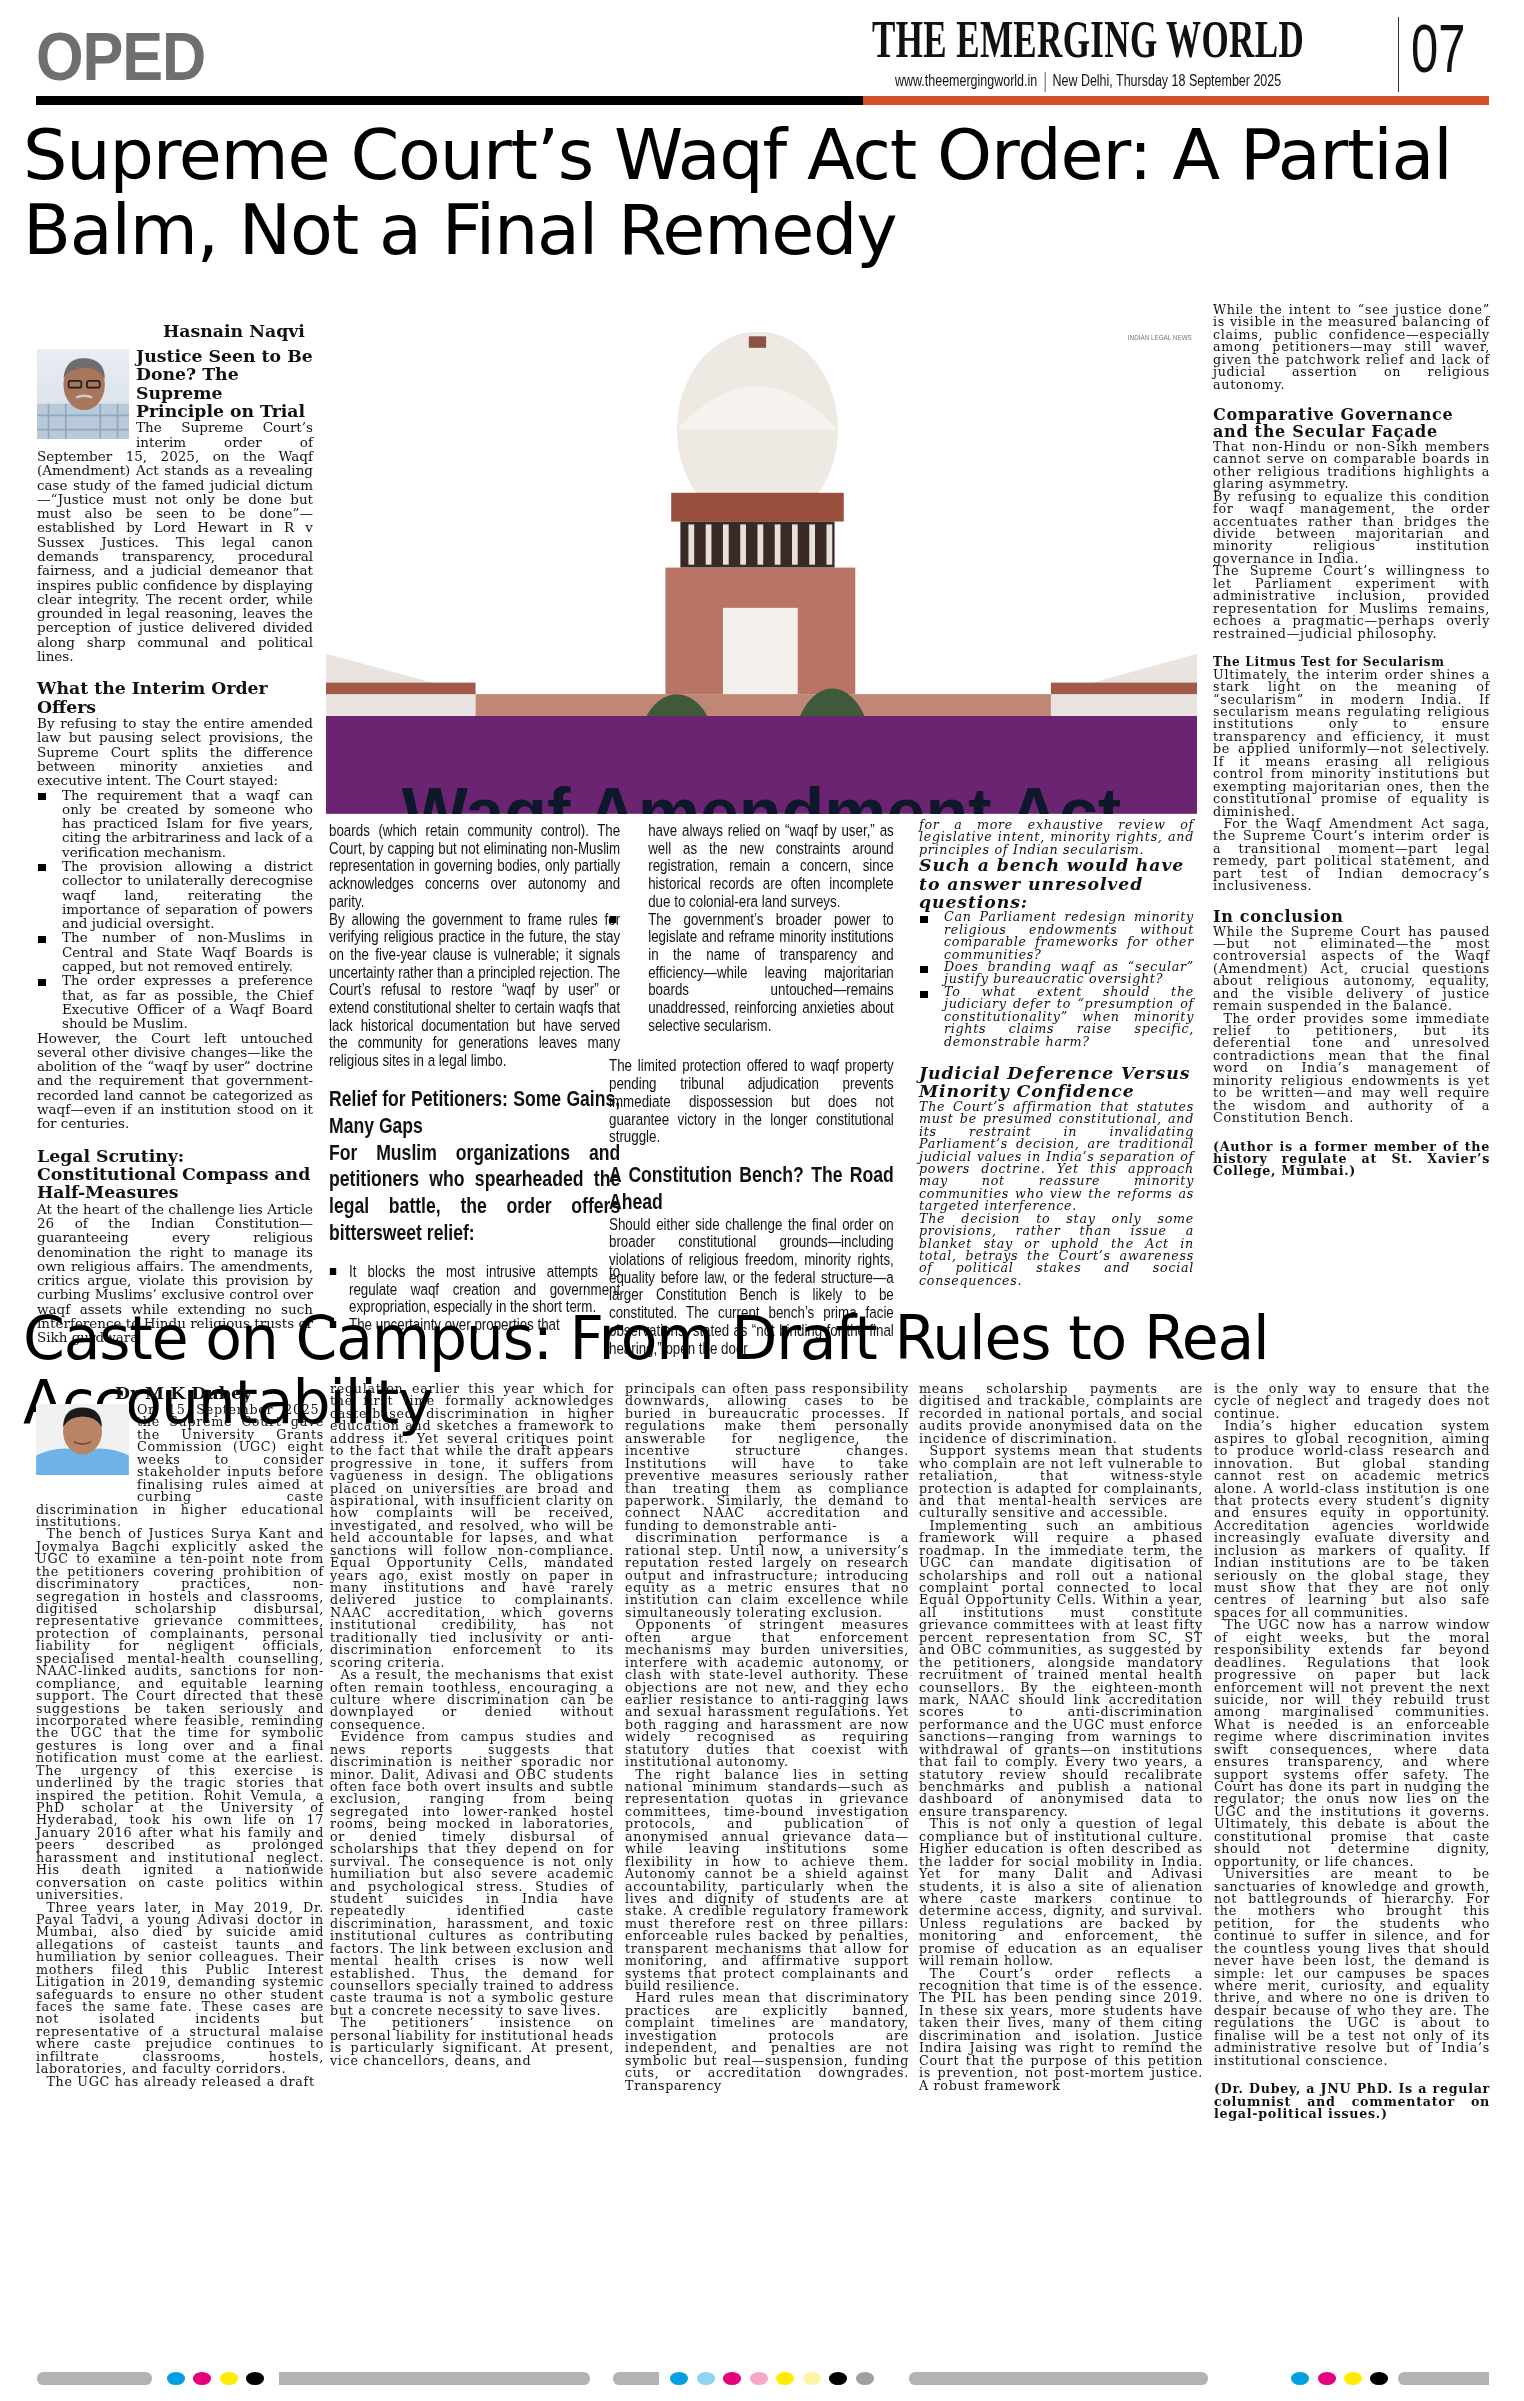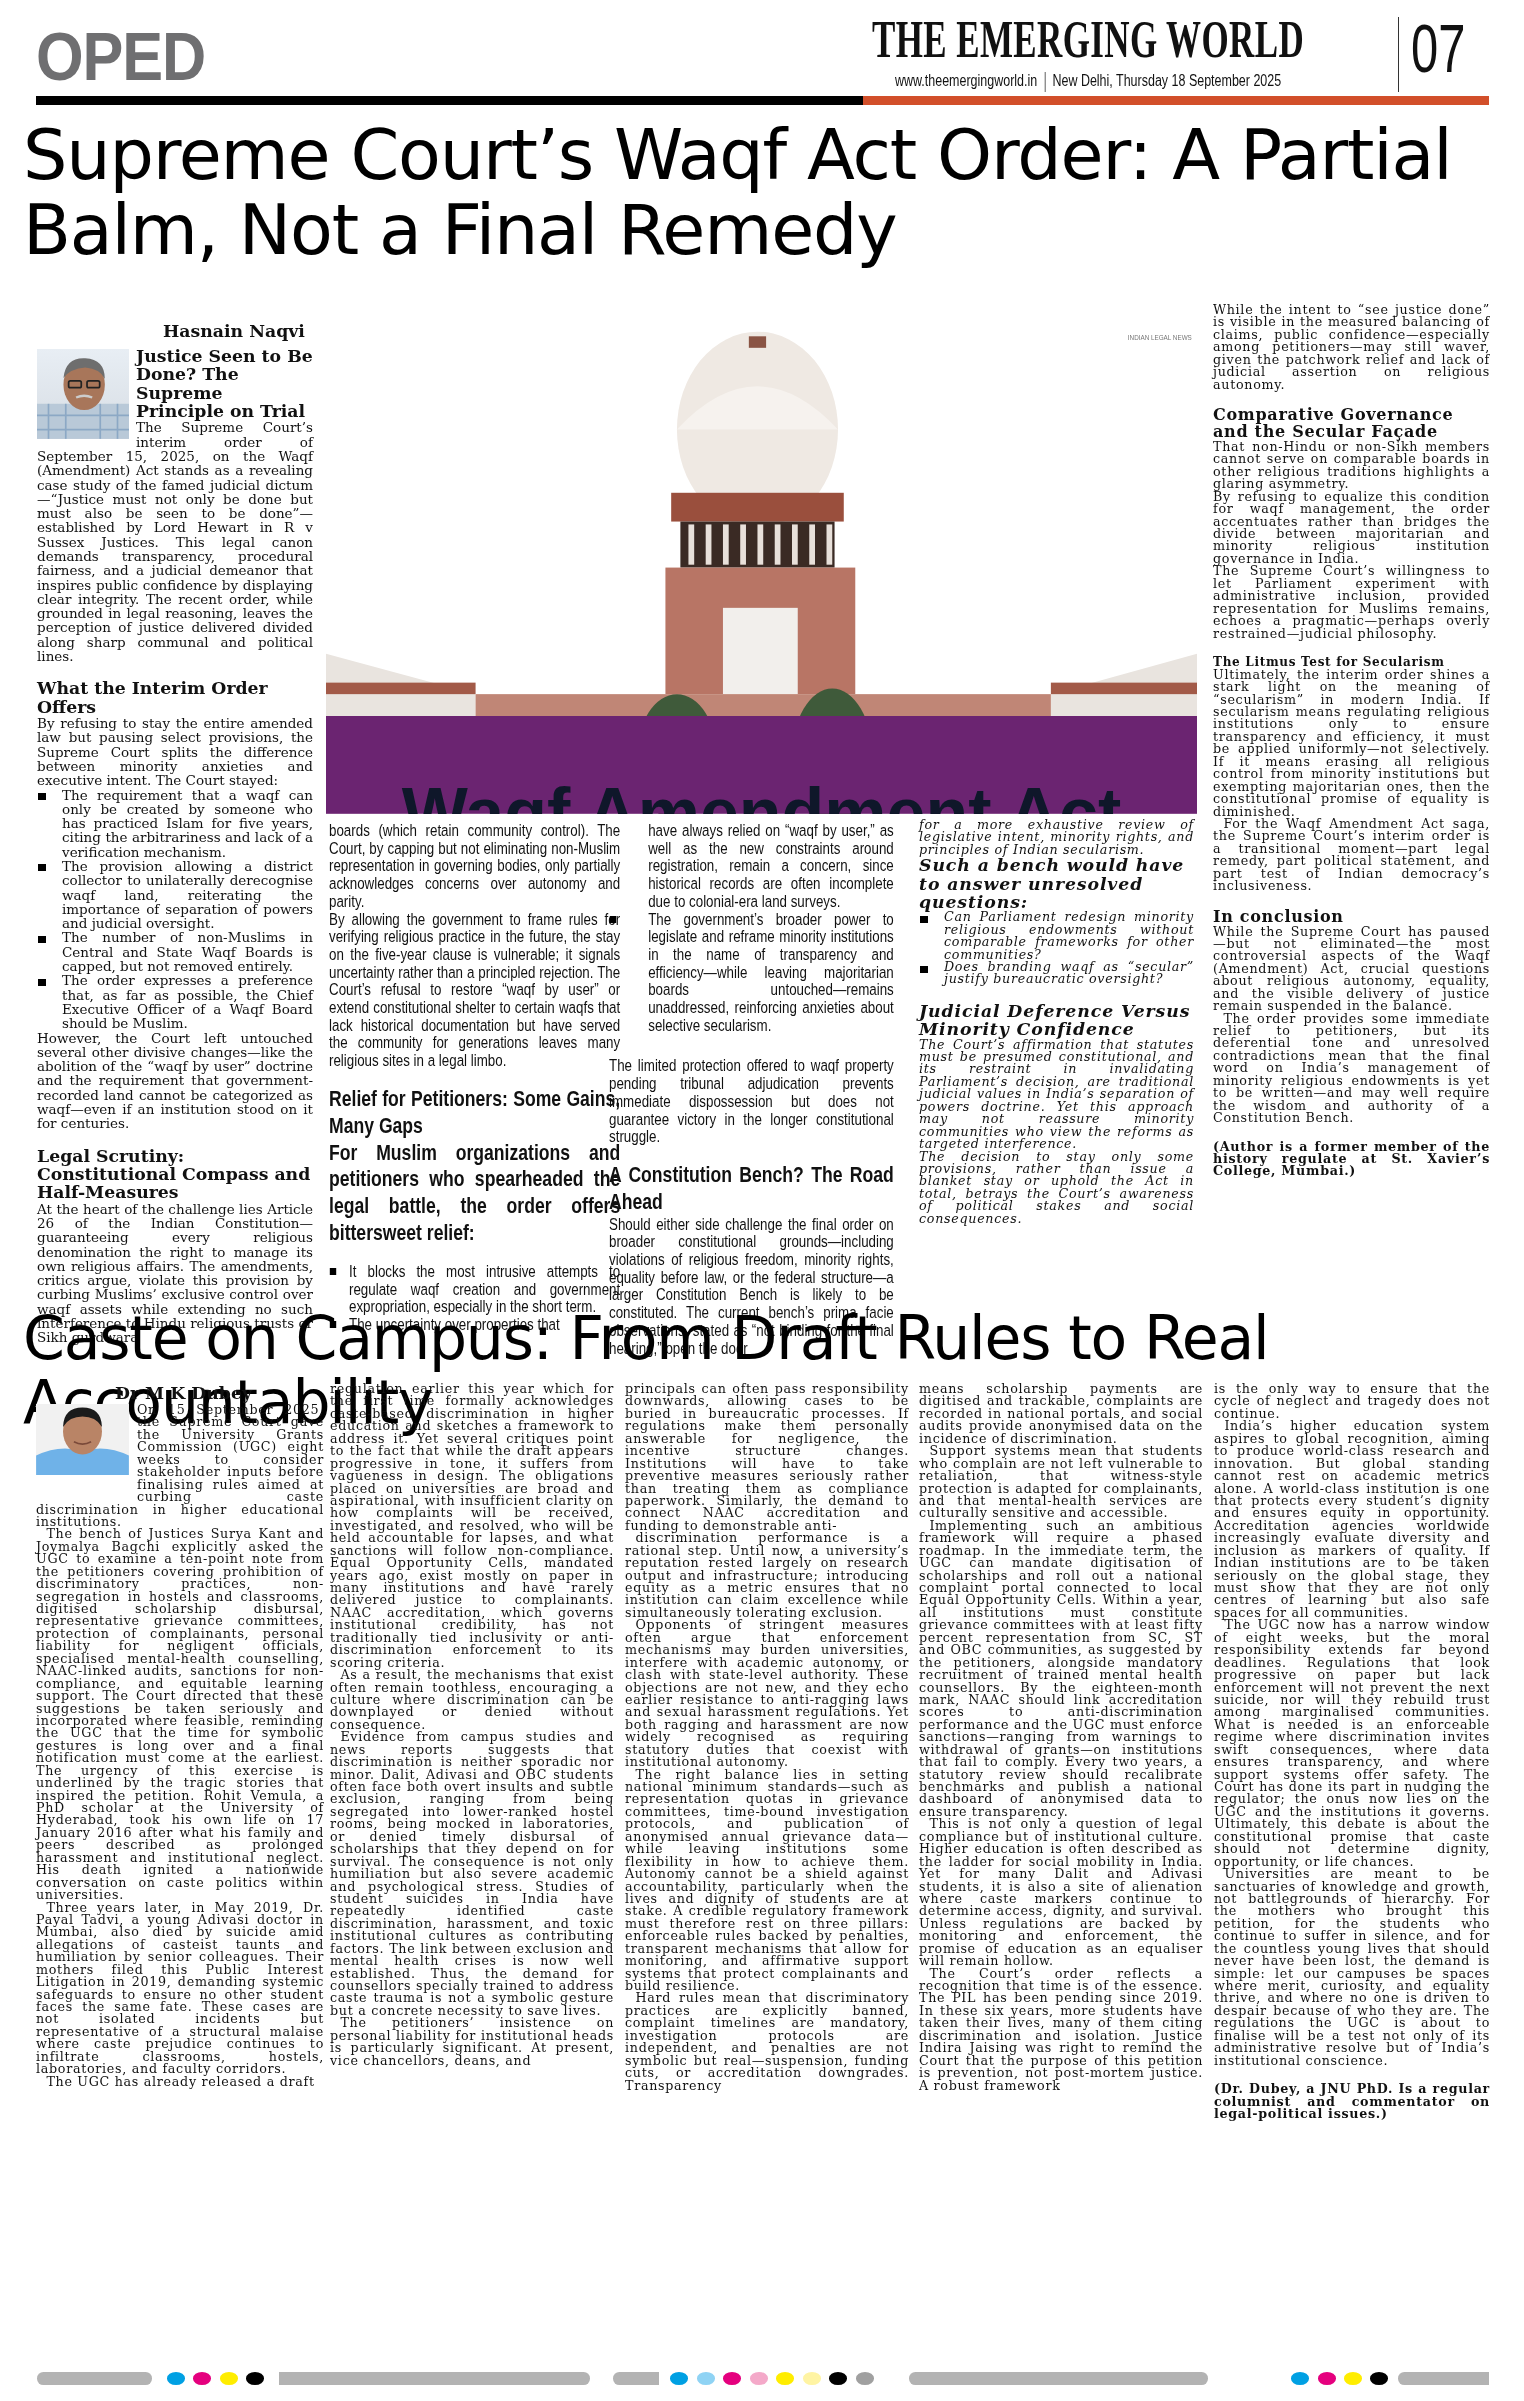--- a/index.html
+++ b/index.html
@@ -176,20 +176,21 @@
     <p>Should either side challenge the final order on broader constitutional grounds—including violations of religious freedom, minority rights, equality before law, or the federal structure—a larger Constitution Bench is likely to be constituted. The current bench’s prima facie observations, stated as “not binding for the final hearing,” open the door</p>
   </div>
 </div>
 
 <div class="abs col" style="left:919px;top:819px;width:275px;font-size:12.7px;line-height:0.98;letter-spacing:0.7px;font-style:italic;">
   <p>for a more exhaustive review of legislative intent, minority rights, and principles of Indian secularism.</p>
   <p class="sub" style="font-size:17.3px;letter-spacing:0.9px;">Such a bench would have to answer unresolved questions:</p>
   <ul class="bul">
     <li>Can Parliament redesign minority religious endowments without comparable frameworks for other communities?</li>
     <li>Does branding waqf as “secular” justify bureaucratic oversight?</li>
+    <li>To what extent should the judiciary defer to “presumption of constitutionality” when minority rights claims raise specific, demonstrable harm?</li>
   </ul>
   <div class="spacer"></div>
   <p class="sub" style="font-size:17.3px;letter-spacing:0.9px;">Judicial Deference Versus Minority Confidence</p>
   <p>The Court’s affirmation that statutes must be presumed constitutional, and its restraint in invalidating Parliament’s decision, are traditional judicial values in India’s separation of powers doctrine. Yet this approach may not reassure minority communities who view the reforms as targeted interference.</p>
   <p>The decision to stay only some provisions, rather than issue a blanket stay or uphold the Act in total, betrays the Court’s awareness of political stakes and social consequences.</p>
 </div>
 
 <div class="abs col" style="left:1213px;top:304px;width:277px;font-size:12.7px;line-height:0.98;letter-spacing:0.7px;">
   <p>While the intent to “see justice done” is visible in the measured balancing of claims, public confidence—especially among petitioners—may still waver, given the patchwork relief and lack of judicial assertion on religious autonomy.</p>
   <div class="spacer"></div>

